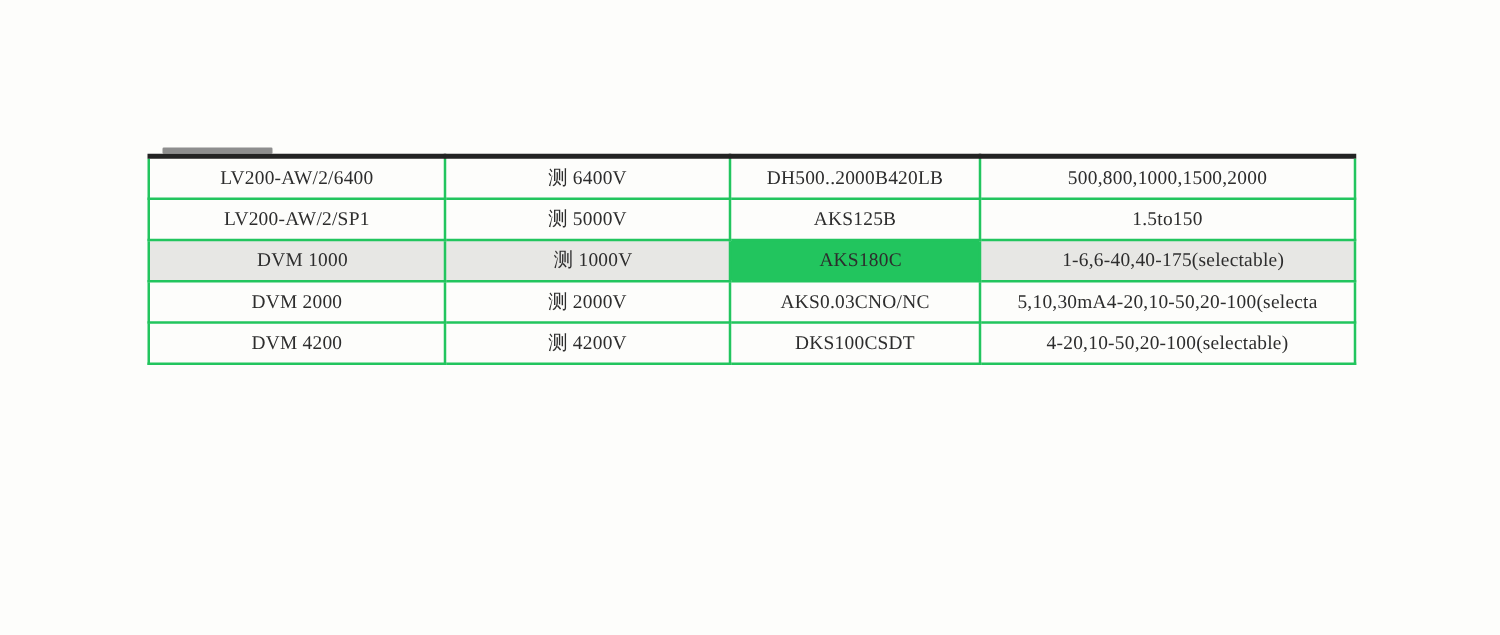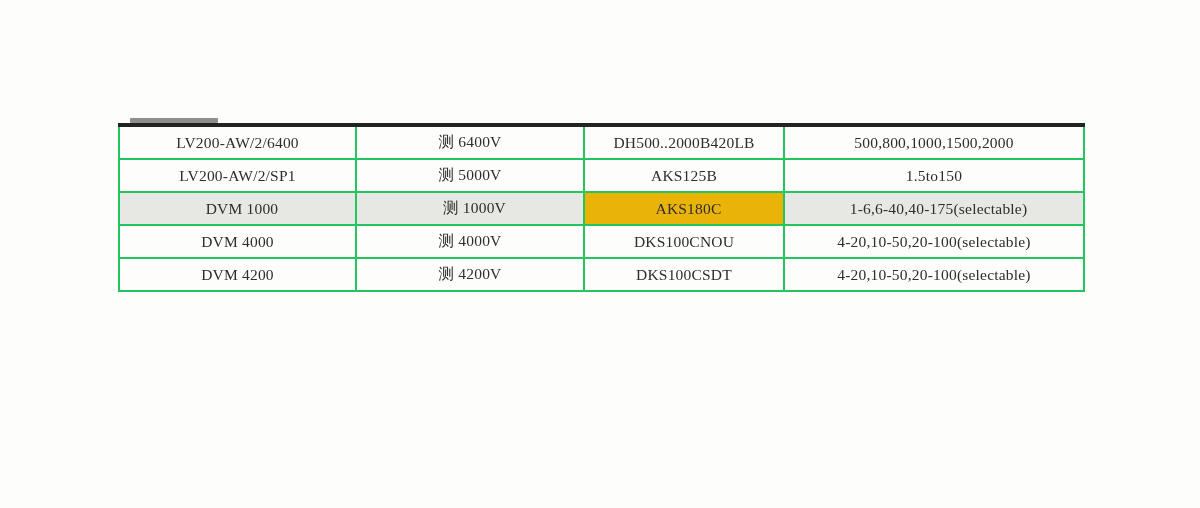--- a/index.html
+++ b/index.html
@@ -79,28 +79,28 @@
       </tr>
       <tr>
         <td>LV200-AW/2/SP1</td>
         <td>测 5000V</td>
         <td>AKS125B</td>
         <td>1.5to150</td>
       </tr>
       <tr class="highlight">
         <td style="background: rgb(231, 231, 228);">DVM 1000</td>
         <td style="background: rgb(231, 231, 228); text-align: center;">测 1000V</td>
-        <td style="background: #eab308;">AKS180C</td>
+        <td style="background: #22c55e;">AKS180C</td>
         <td style="background: rgb(231, 231, 228);">1-6,6-40,40-175(selectable)</td>
       </tr>
       <tr>
-        <td>DVM 4000</td>
-        <td>测 4000V</td>
-        <td>DKS100CNOU</td>
-        <td>4-20,10-50,20-100(selectable)</td>
+        <td>DVM 2000</td>
+        <td>测 2000V</td>
+        <td>AKS0.03CNO/NC</td>
+        <td>5,10,30mA4-20,10-50,20-100(selecta</td>
       </tr>
       <tr>
         <td>DVM 4200</td>
         <td>测 4200V</td>
         <td>DKS100CSDT</td>
         <td>4-20,10-50,20-100(selectable)</td>
       </tr>
     </tbody>
   </table>
 </div>

